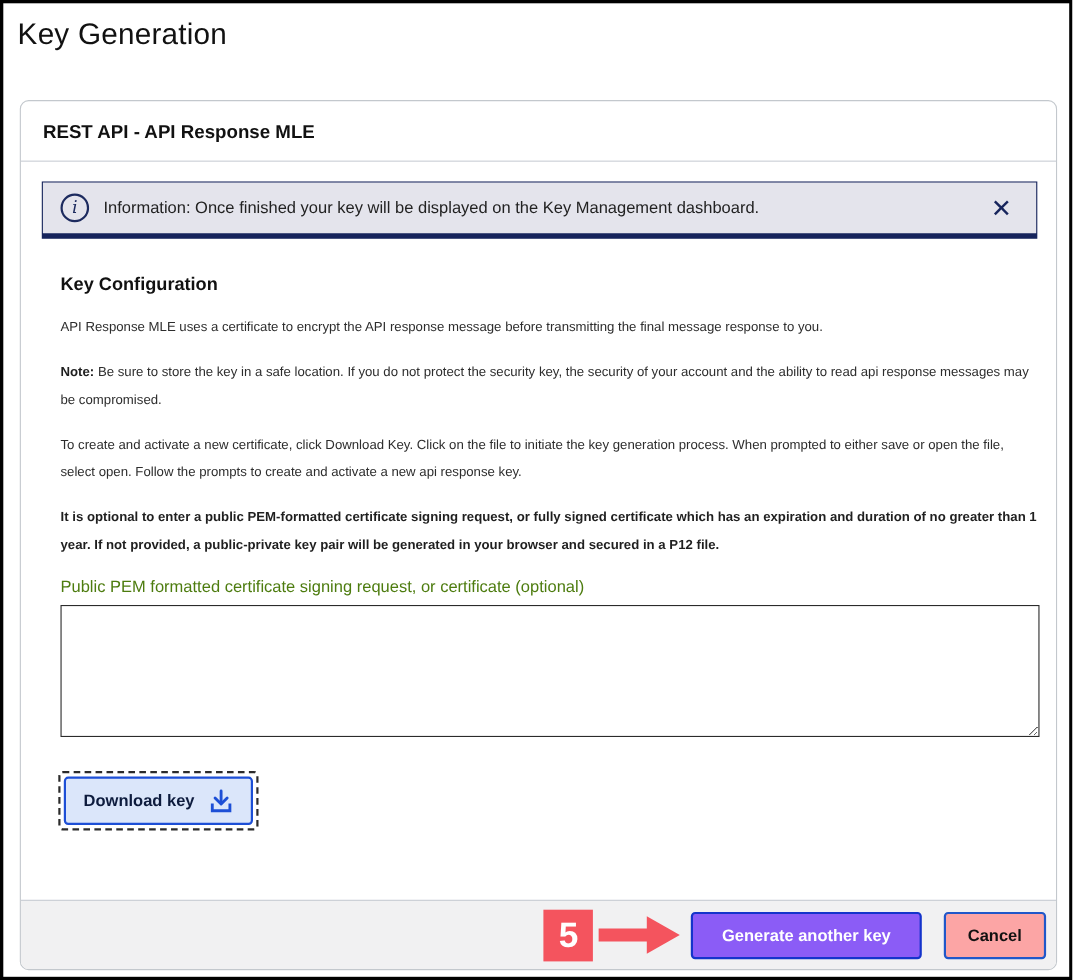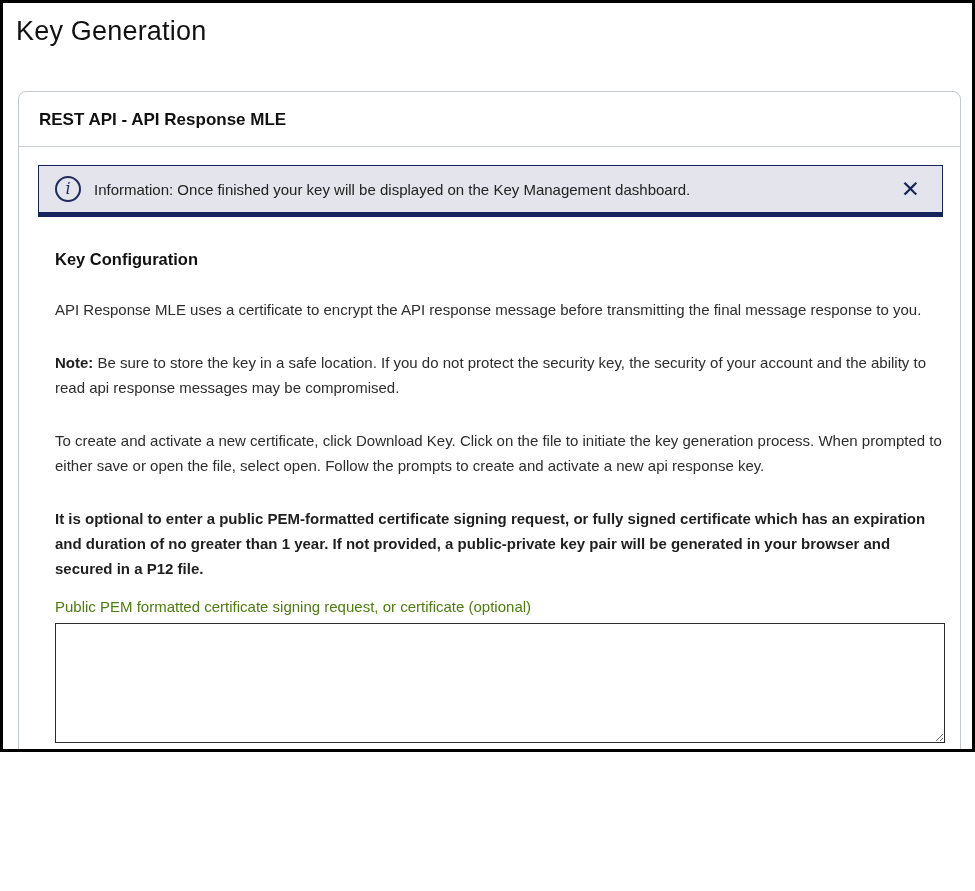--- a/index.html
+++ b/index.html
@@ -4,21 +4,21 @@
 <style>
   * { box-sizing: border-box; margin: 0; padding: 0; }
   html, body { background: #ffffff; }
   body {
     font-family: "Liberation Sans", "DejaVu Sans", sans-serif;
     color: #1a1a1a;
     width: 975px;
   }
   .screen {
     width: 975px;
-    height: 752px;
+    height: 891px;
     border: 3px solid #000000;
     background: #ffffff;
     padding: 13px 11px 10px 13px;
     overflow: hidden;
   }
   .page-title {
     font-size: 27px;
     font-weight: 400;
     color: #111111;
     padding-left: 0px;
@@ -83,22 +83,22 @@
     padding: 0 2px;
   }
   .section { padding: 0 0 0 17px; }
   .section-heading {
     margin-top: 33px;
     font-size: 16.5px;
     font-weight: 700;
     color: #111111;
   }
   .para {
-    margin-top: 28px;
-    font-size: 15px;
+    margin-top: 16px;
+    font-size: 12px;
     line-height: 25px;
     color: #2d2d2d;
     max-width: 890px;
   }
   .para.bold { font-weight: 700; color: #1f1f1f; }
   .note-label { font-weight: 700; color: #1f1f1f; }
   .field-label {
     display: block;
     margin-top: 17px;
     font-size: 15px;
@@ -125,21 +125,21 @@
     padding: 3px;
     border-radius: 2px;
   }
   .download-btn {
     display: flex;
     align-items: center;
     gap: 12px;
     background: #dbe6fa;
     border: 2px solid #1d4fd6;
     border-radius: 4px;
-    padding: 8px 15px 20px 16px;
+    padding: 8px 15px 8px 16px;
     cursor: pointer;
     font-family: inherit;
     font-size: 15px;
     font-weight: 700;
     color: #0d1b3d;
   }
   .card-footer {
     flex: 0 0 auto;
     height: 63px;
     background: #f1f1f2;

